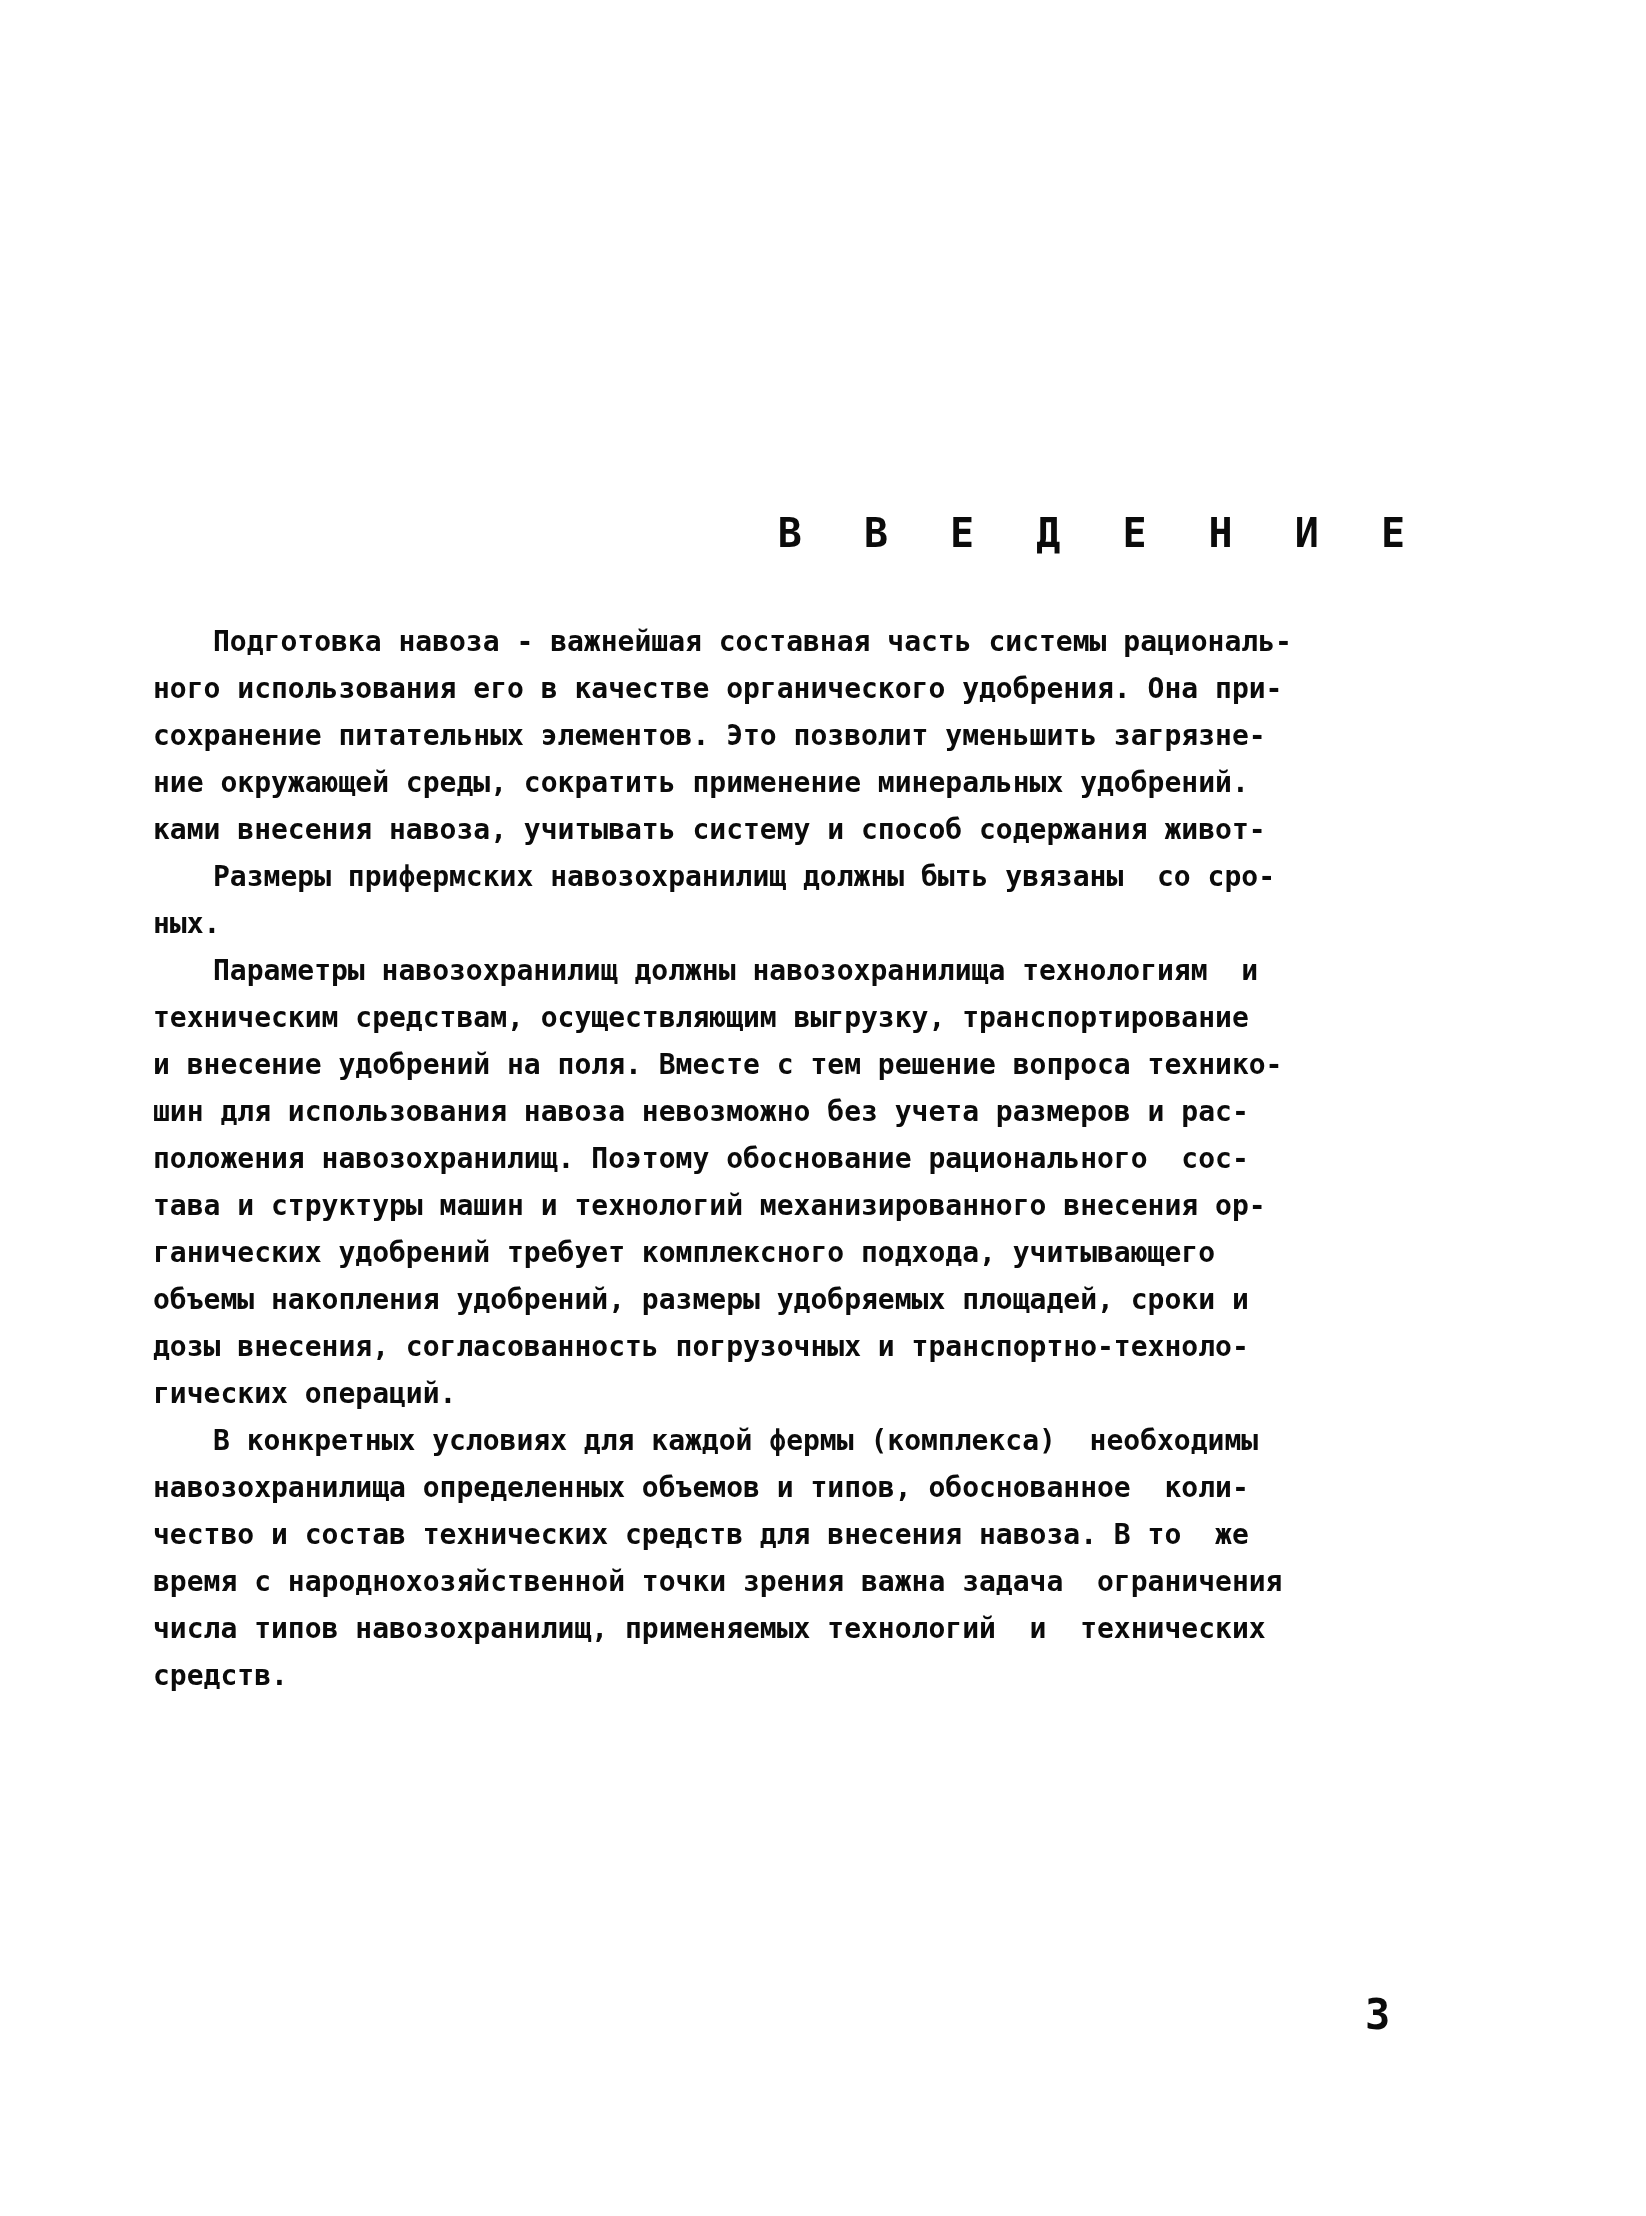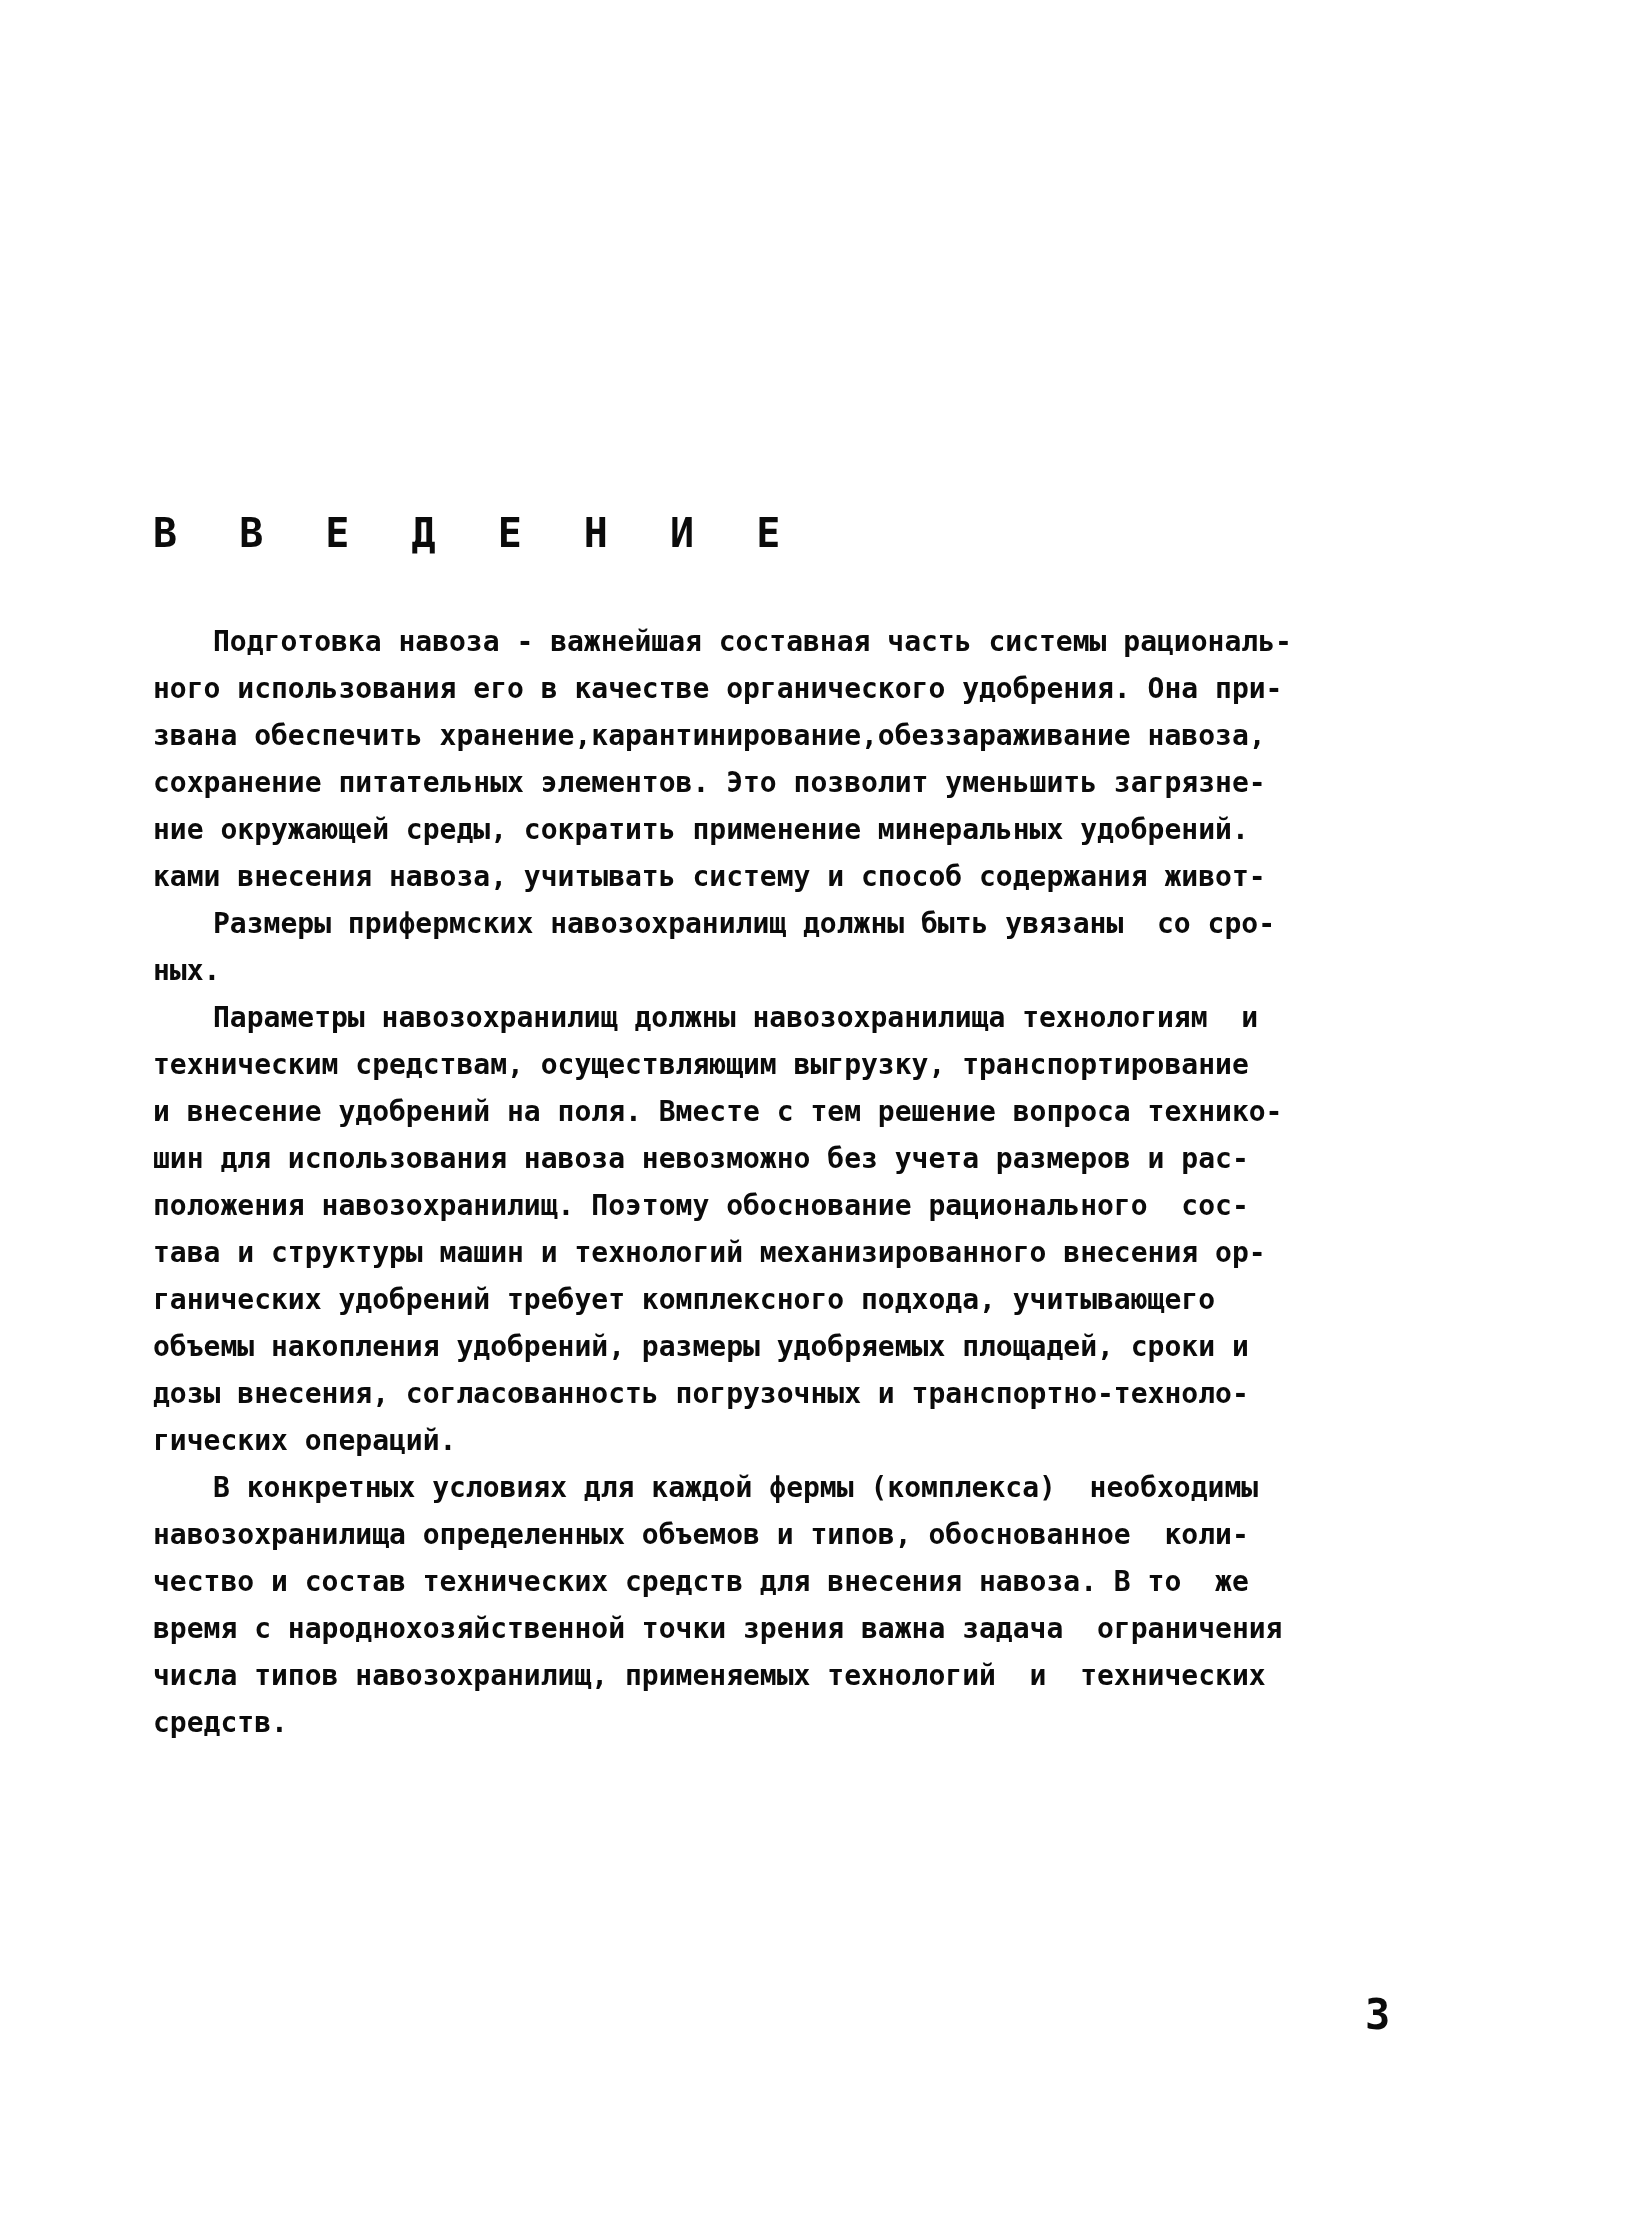--- a/index.html
+++ b/index.html
@@ -16,21 +16,21 @@
     color: #0b0b0b;
     font-family: "DejaVu Sans Mono", "Liberation Mono", monospace;
     overflow: hidden;
   }
   .doc-title {
     position: absolute;
     top: 510px;
     left: 153px;
     width: 1271px;
     margin: 0;
-    text-align: left;
+    text-align: right;
     font-size: 40px;
     font-weight: bold;
     letter-spacing: 19px;
     white-space: pre;
   }
   .doc-body {
     position: absolute;
     top: 618px;
     left: 153px;
     width: 1300px;
@@ -60,21 +60,20 @@
 
 <div class="page">
 
   <h1 class="doc-title">В В Е Д Е Н И Е</h1>
 
   <div class="doc-body">
 
     <div class="para">
       <div class="line indent">Подготовка навоза - важнейшая составная часть системы рациональ-</div>
       <div class="line">ного использования его в качестве органического удобрения. Она при-</div>
-      <div class="line">звана обеспечить хранение,карантинирование,обеззараживание навоза,</div>
       <div class="line">сохранение питательных элементов. Это позволит уменьшить загрязне-</div>
       <div class="line">ние окружающей среды, сократить применение минеральных удобрений.</div>
     </div>
 
     <div class="para">
       <div class="line">ками внесения навоза, учитывать систему и способ содержания живот-</div>
       <div class="line indent">Размеры прифермских навозохранилищ должны быть увязаны  со сро-</div>
       <div class="line">ных.</div>
     </div>
 

